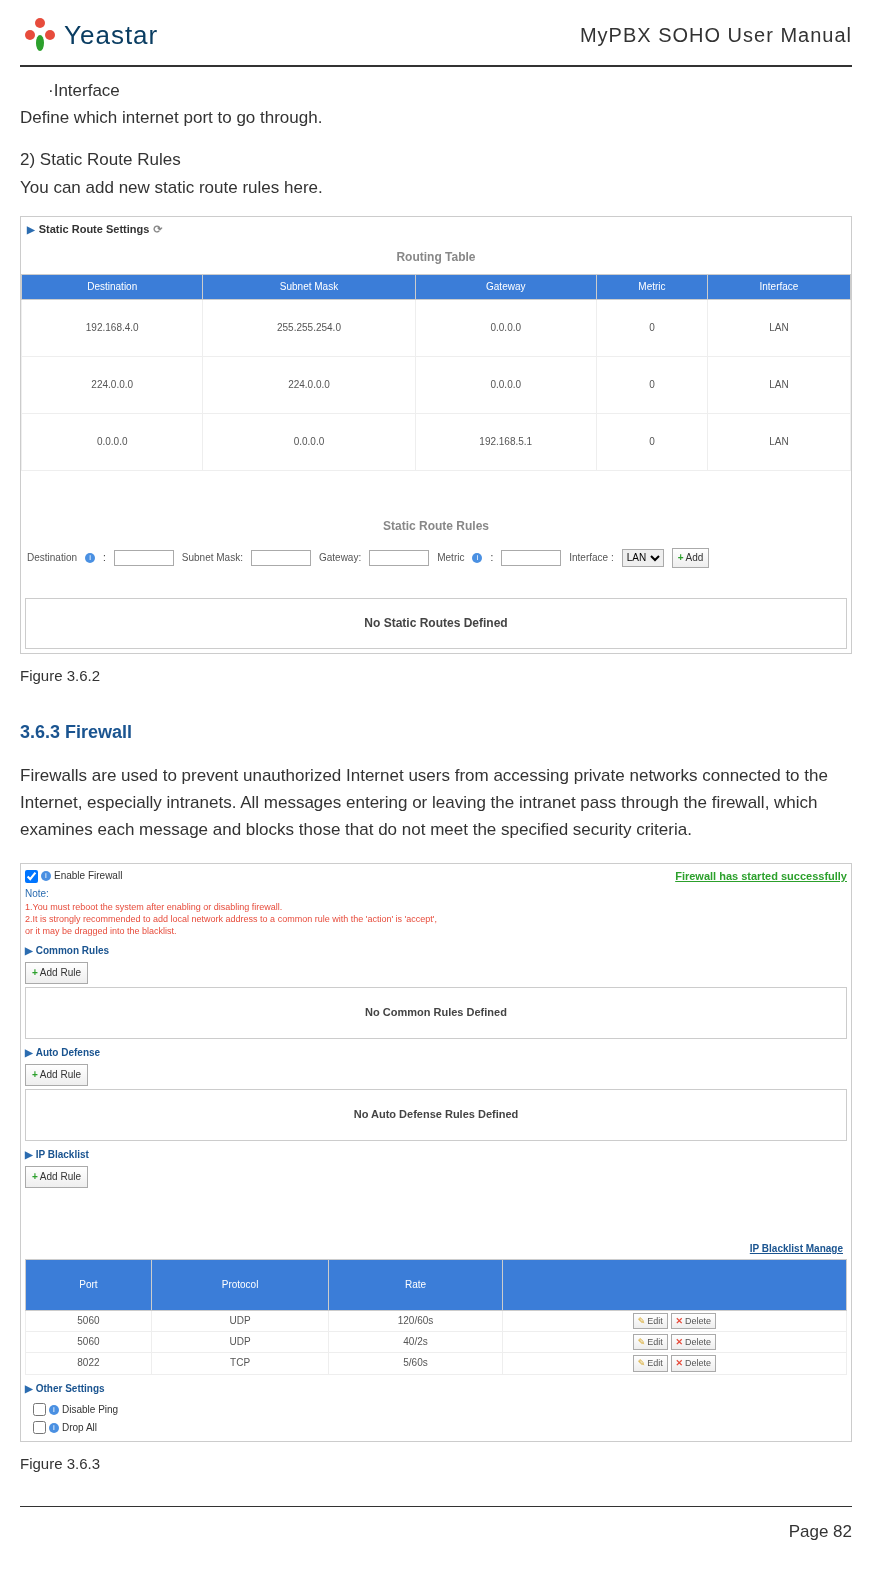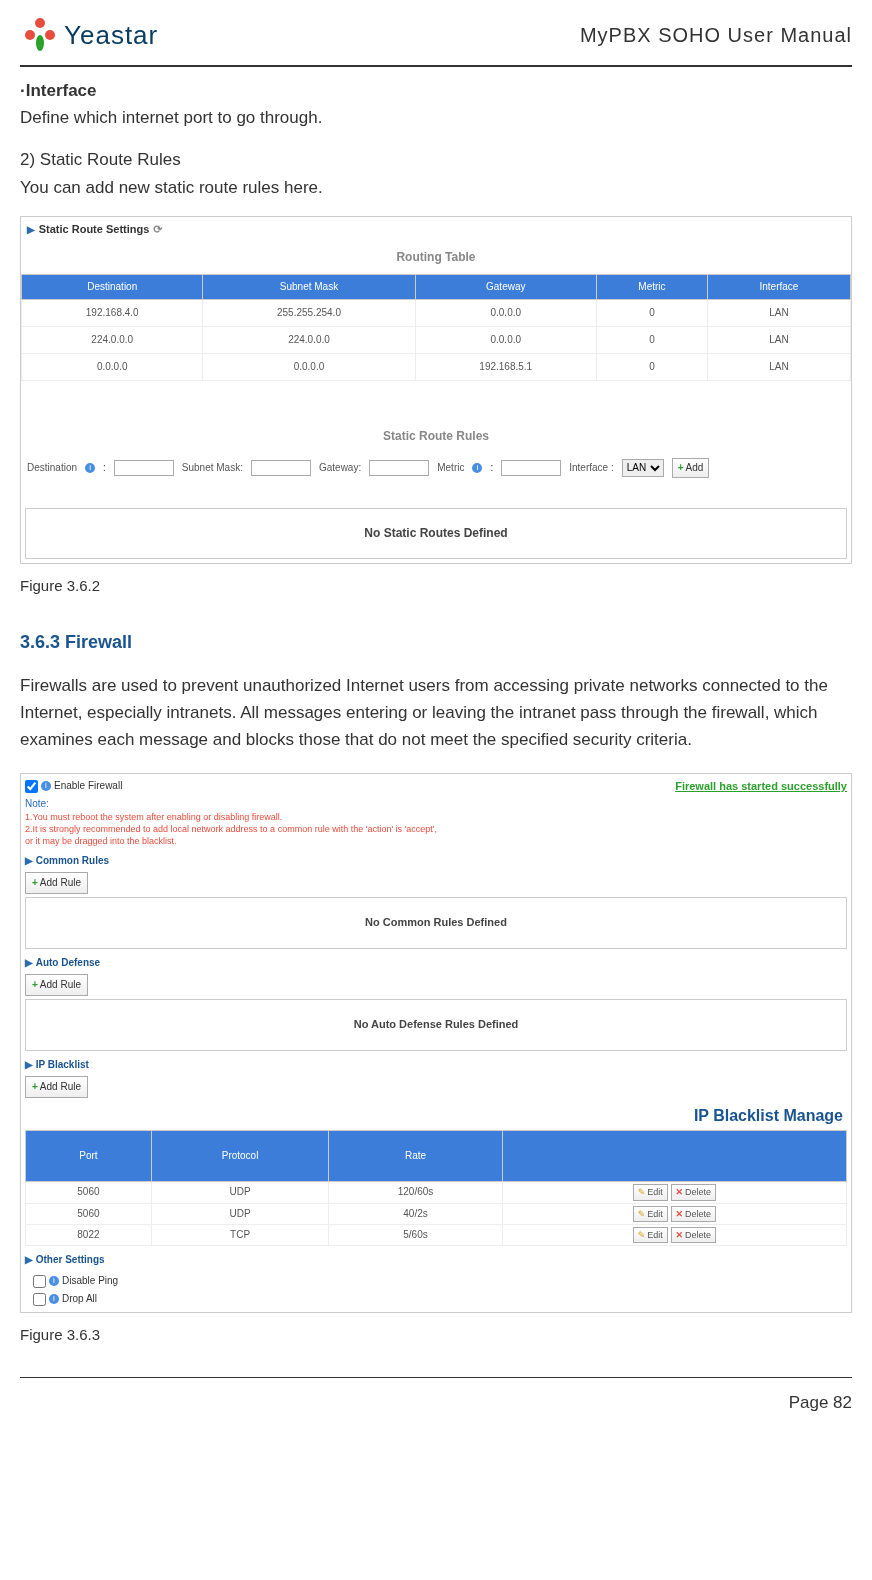--- a/index.html
+++ b/index.html
@@ -17,51 +17,51 @@
       border-bottom: 2px solid #333;
       padding-bottom: 10px;
       margin-bottom: 10px;
       gap: 16px;
     }
     .logo { display: flex; align-items: center; gap: 4px; }
     .logo-icon { display: inline-flex; }
     .logo-text { font-size: 26px; color: #0a3d62; font-weight: 400; letter-spacing: 1px; }
     .doc-title { font-size: 20px; color: #333; letter-spacing: 1px; }
     .content { font-size: 17px; line-height: 1.6; }
-    .bold { font-weight: bold; }
+    .bold { font-weight: normal; margin-left: 28px; }
     .section-title { font-weight: bold; color: #1a5490; font-size: 18px; margin-top: 30px; margin-bottom: 15px; }
     .figure-caption { text-align: left; font-size: 15px; margin-top: 10px; margin-bottom: 20px; }
     .screenshot { border: 1px solid #ccc; margin-top: 15px; font-size: 11px; }
     .panel-header { background: #fff; padding: 4px 6px; font-weight: bold; color: #333; font-size: 11px; display: flex; align-items: center; gap: 4px; }
     .panel-header .arrow { color: #2b6cb0; font-size: 10px; }
     .sub-title { background: #fff; text-align: center; color: #888; font-weight: bold; padding: 6px; font-size: 12px; }
     table { width: 100%; border-collapse: collapse; font-size: 10px; }
     th { background: #3b7dd8; color: #fff; padding: 4px 6px; font-weight: normal; text-align: center; border: 1px solid #ccc; }
-    td { padding: 5px 6px; text-align: center; border: 1px solid #eee; color: #555; }
+    td { padding: 20px 6px; text-align: center; border: 1px solid #eee; color: #555; }
     .form-row { display: flex; align-items: center; gap: 8px; padding: 6px; font-size: 10px; background: #fff; flex-wrap: wrap; }
     .form-row label { color: #555; }
     .form-row input[type="text"] { width: 60px; height: 16px; border: 1px solid #aaa; font-size: 10px; }
     .form-row select { height: 18px; font-size: 10px; border: 1px solid #aaa; }
     .info-icon { display: inline-block; width: 10px; height: 10px; background: #4a90e2; border-radius: 50%; color: #fff; font-size: 8px; line-height: 10px; text-align: center; }
     .btn-add { display: inline-flex; align-items: center; gap: 2px; border: 1px solid #aaa; padding: 1px 5px; font-size: 10px; background: linear-gradient(#fff, #eee); cursor: pointer; }
     .btn-add .plus { color: #2ca02c; font-weight: bold; }
     .no-rules { text-align: center; font-weight: bold; color: #444; padding: 15px; border: 1px solid #ccc; margin: 4px; font-size: 12px; }
     .firewall-screenshot { border: 1px solid #ccc; margin-top: 20px; font-size: 10px; padding: 4px; }
     .fw-top { display: flex; justify-content: space-between; }
     .fw-enable { display: flex; align-items: center; gap: 3px; }
     .fw-note { color: #2b6cb0; font-size: 10px; margin-top: 2px;}
     .fw-note-text { color: #e74c3c; font-size: 9px; line-height: 1.3; }
     .fw-note-text div { color: #e74c3c; }
     .fw-status { color: #2ca02c; font-weight: bold; font-size: 11px; text-decoration: underline; }
     .fw-section-title { color: #1a5490; font-weight: bold; font-size: 10px; margin-top: 6px; display: flex; align-items: center; gap: 3px; }
     .fw-section-title .arrow { color: #2b6cb0; }
     .btn-addrule { display: inline-flex; align-items: center; gap: 2px; border: 1px solid #aaa; padding: 2px 6px; font-size: 10px; background: linear-gradient(#fff, #eee); margin: 3px 0; cursor: pointer; }
     .btn-addrule .plus { color: #2ca02c; font-weight: bold; }
     .fw-box { border: 1px solid #ccc; padding: 16px; text-align: center; font-weight: bold; color: #444; font-size: 11px; margin-bottom: 6px; }
-    .ip-manage { color: #1a5490; font-weight: bold; text-align: right; font-size: 16px; padding: 2px 4px; }
+    .ip-manage { color: #1a5490; font-weight: bold; text-align: right; font-size: 10px; text-decoration: underline; padding: 2px 4px; margin-top: 48px; }
     .fw-table { width: 100%; border-collapse: collapse; font-size: 10px; }
     .fw-table th { background: #3b7dd8; color: #fff; padding: 17px 6px; text-align: center; font-weight: normal; }
     .fw-table td { padding: 2px 6px; text-align: center; }
     .fw-table .action-cell { white-space: nowrap; }
     .btn-small { display: inline-flex; align-items: center; gap: 2px; border: 1px solid #aaa; padding: 0 4px; font-size: 9px; background: linear-gradient(#fff, #eee); cursor: pointer; }
     .btn-small .edit-icon { color: #d4a017; }
     .btn-small .del-icon { color: #e74c3c; font-weight: bold; }
     .other-settings { margin-top: 4px; }
     .other-row { display: flex; align-items: center; gap: 3px; font-size: 10px; padding: 1px 8px; }
     .footer {

